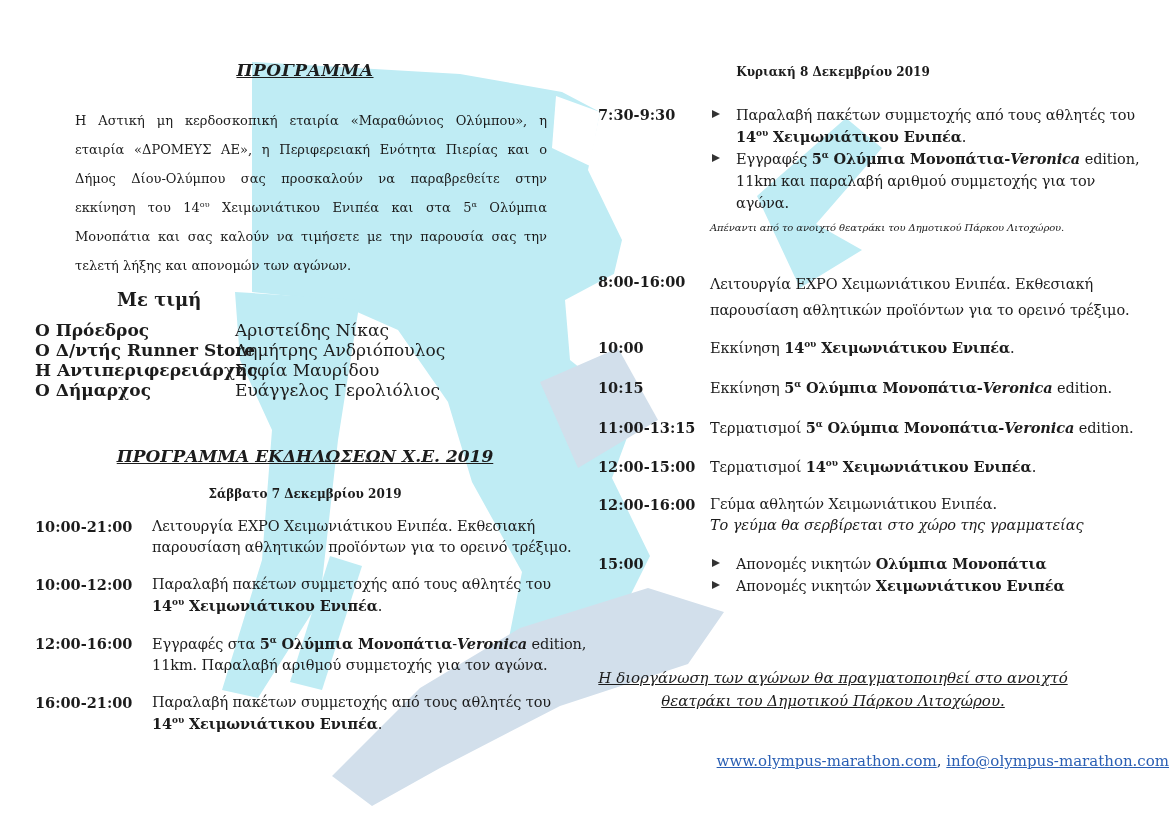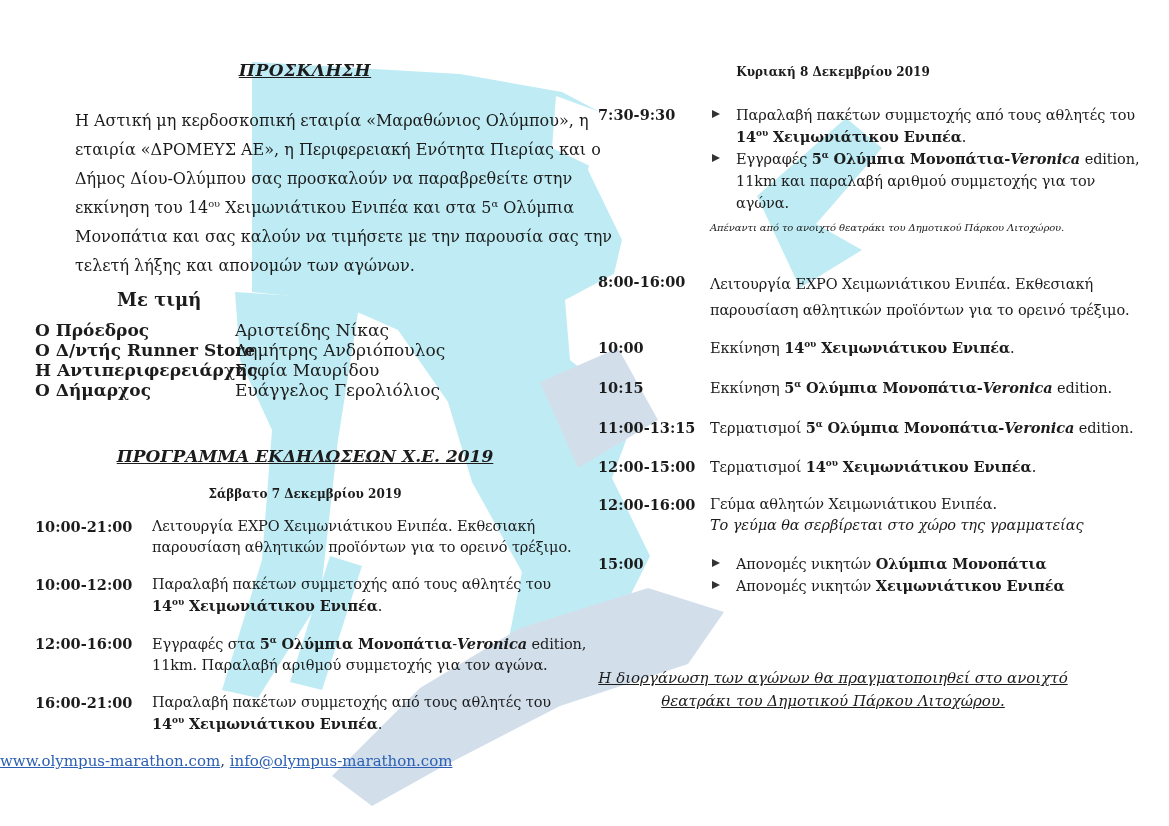--- a/index.html
+++ b/index.html
@@ -18,21 +18,21 @@
   .left-col{position:absolute; left:35px; top:60px; width:540px;}
   .right-col{position:absolute; left:598px; top:62px; width:545px;}
 
   .doc-title{
     font-size:17px; font-weight:bold; font-style:italic;
     text-decoration:underline; text-align:center; height:20px; line-height:20px;
     letter-spacing:.5px;
   }
   .paragraph{margin:26px 0 0 40px; width:472px;}
   .pline{
-    font-size:16px; line-height:29px; height:29px; white-space:nowrap;
+    font-size:13px; line-height:29px; height:29px; white-space:nowrap;
     text-align:justify; text-align-last:justify;
   }
   .pline.plast{text-align-last:left;}
 
   .closing{margin:10px 0 0 82px; font-weight:bold; font-size:18px; height:20px; line-height:20px;}
   .sigs{margin-top:10px;}
   .sig-row{display:flex; font-size:17px; line-height:20px; height:20px; white-space:nowrap;}
   .sig-role{font-weight:bold; width:200px;}
   .sig-name{}
 
@@ -69,21 +69,21 @@
   .right-col .row:nth-child(2) .line{line-height:26px;}
   .right-col .row:nth-child(2){margin-bottom:14px;}
   .right-col .row:nth-child(5){margin-bottom:17px;}
   .right-col .row:nth-child(6){margin-bottom:16px;}
   .right-col .row:nth-child(7){margin-bottom:17px;}
 
   .venue-note{margin-top:70px; width:470px; text-align:center;}
   .venue-note .vline{font-size:15px; font-style:italic; line-height:23px;text-decoration:underline;}
 
   .footer{
-    position:absolute; left:0; right:0; top:752px; text-align:left;
+    position:absolute; left:0; right:0; top:752px; text-align:right;
     font-size:15px;
   }
   .footer a{color:#2a5fb4; text-decoration:underline; cursor:pointer;}
   .footer .sep{color:#23406e;}
 </style>
 </head>
 <body>
 
 <div class="page">
 
@@ -97,21 +97,21 @@
     <path fill="#bfecf4" d="M757,196 L846,118 L882,148 L816,224 L862,250 L800,288 Z"></path>
 
     <path fill="#ffffff" d="M565,300 L625,268 L655,330 L610,392 L570,360 Z"></path>
     <path fill="#ffffff" d="M556,96 L600,112 L590,166 L552,148 Z"></path>
 
     <path fill="#d2dfeb" d="M540,382 L618,348 L658,420 L578,468 Z"></path>
     <path fill="#d2dfeb" d="M332,776 L420,688 L520,628 L648,588 L724,612 L688,664 L560,706 L440,768 L372,806 Z"></path>
   </svg>
 
   <div class="left-col">
-    <div class="doc-title">ΠΡΟΣΚΛΗΣΗ</div>
+    <div class="doc-title">ΠΡΟΓΡΑΜΜΑ</div>
     <div class="paragraph">
         <div class="pline"><span class="">Η Αστική μη κερδοσκοπική  εταιρία «Μαραθώνιος Ολύμπου», η</span></div>
         <div class="pline"><span class="">εταιρία «ΔΡΟΜΕΥΣ ΑΕ», η Περιφερειακή Ενότητα Πιερίας και  ο</span></div>
         <div class="pline"><span class="">Δήμος Δίου-Ολύμπου σας προσκαλούν  να παραβρεθείτε στην</span></div>
         <div class="pline"><span class="">εκκίνηση του 14</span><span class="sup">ου</span><span class=""> Χειμωνιάτικου Ενιπέα και στα 5</span><span class="sup">α</span><span class=""> Ολύμπια</span></div>
         <div class="pline"><span class="">Μονοπάτια και σας καλούν  να τιμήσετε με την παρουσία σας την</span></div>
         <div class="pline plast"><span class="">τελετή λήξης και απονομών των αγώνων.</span></div>
       </div>
     <div class="closing">Με τιμή</div>
     <div class="sigs">

